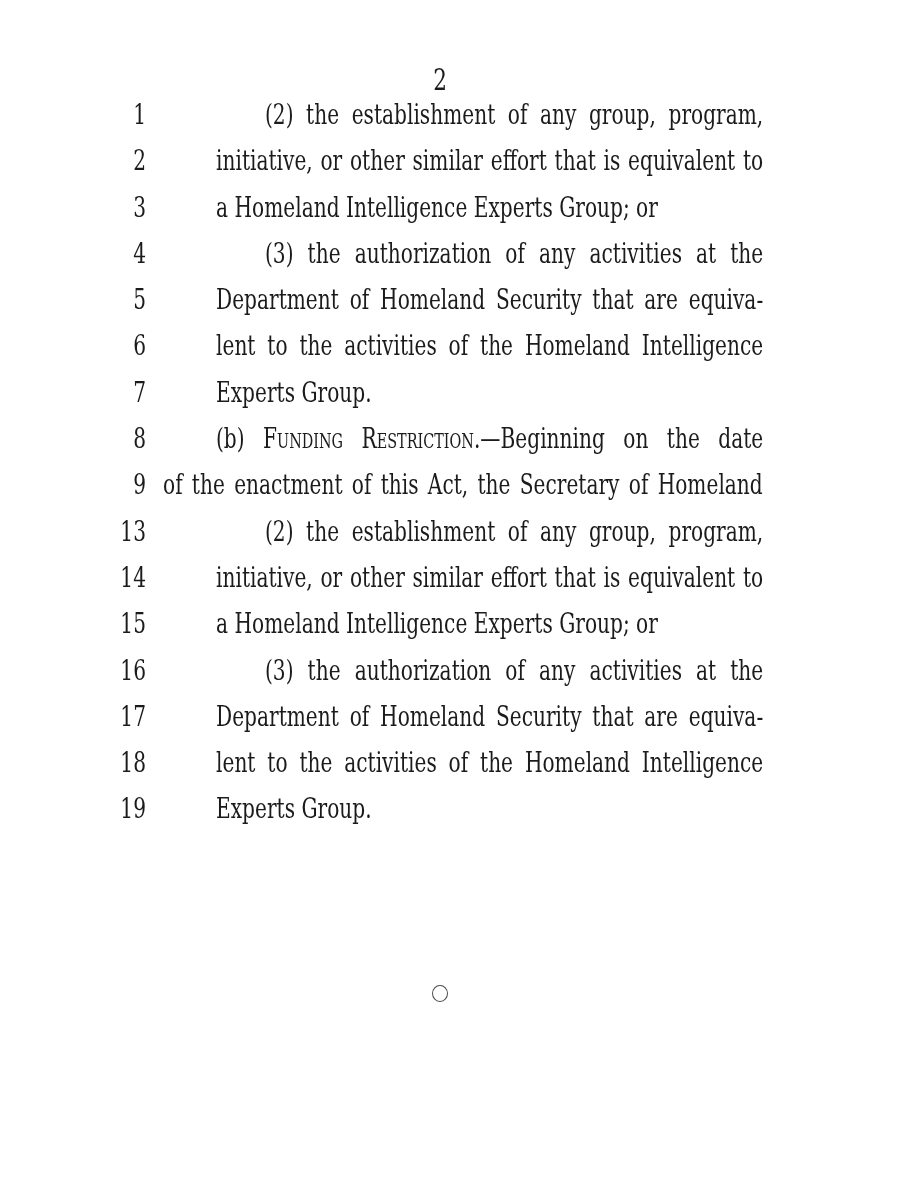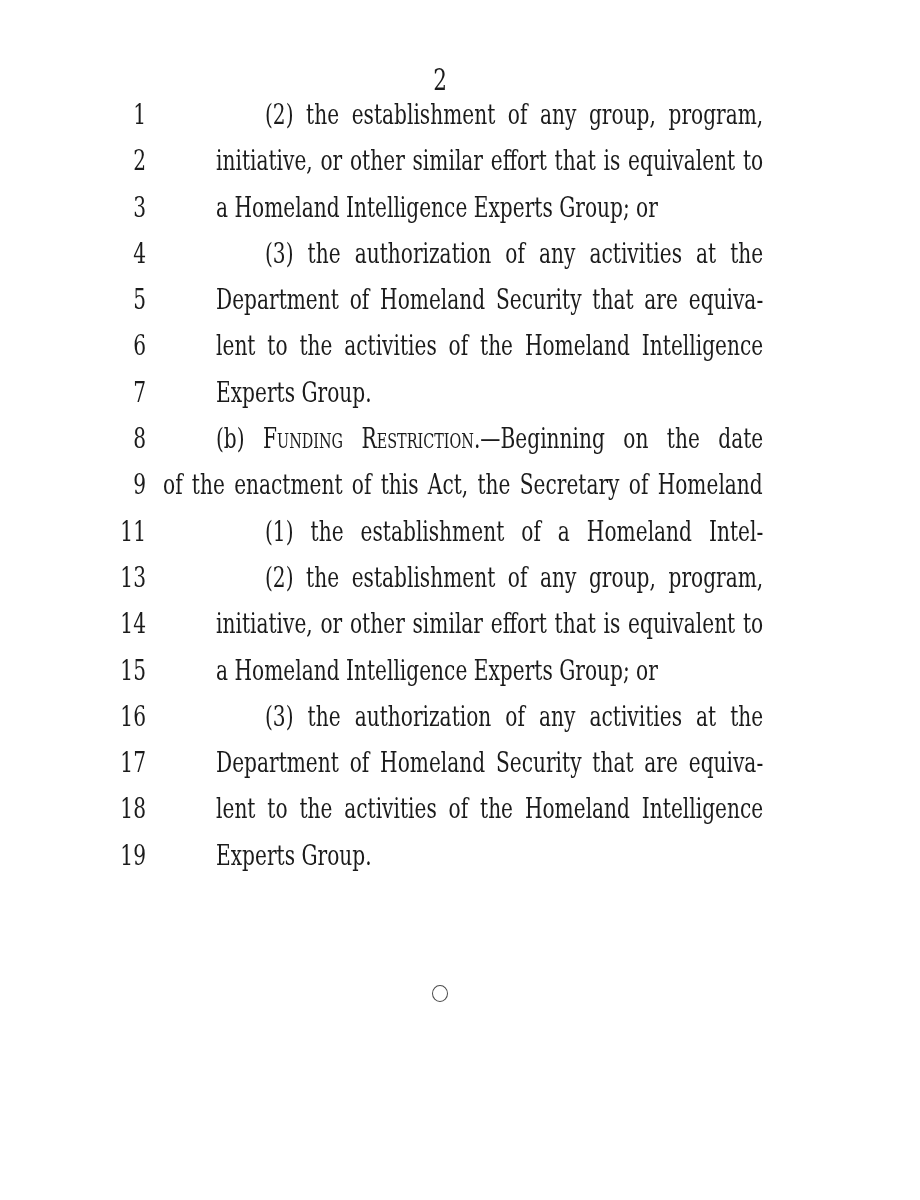--- a/index.html
+++ b/index.html
@@ -115,24 +115,20 @@
       </div>
       <div class="row">
         <span class="lineno">8</span>
         <div class="linetext ind-single fill"><span>(b) </span><span class="sc">Funding Restriction</span><span>.—Beginning on the date</span></div>
       </div>
       <div class="row">
         <span class="lineno">9</span>
         <div class="linetext ind-flush fill"><span>of the enactment of this Act, the Secretary of Homeland</span></div>
       </div>
       <div class="row">
-        <span class="lineno">11</span>
-        <div class="linetext ind-double fill"><span>(1) the establishment of a Homeland Intel-</span></div>
-      </div>
-      <div class="row">
         <span class="lineno">13</span>
         <div class="linetext ind-double fill"><span>(2) the establishment of any group, program,</span></div>
       </div>
       <div class="row">
         <span class="lineno">14</span>
         <div class="linetext ind-single fill"><span>initiative, or other similar effort that is equivalent to</span></div>
       </div>
       <div class="row">
         <span class="lineno">15</span>
         <div class="linetext ind-single"><span>a Homeland Intelligence Experts Group; or</span></div>

